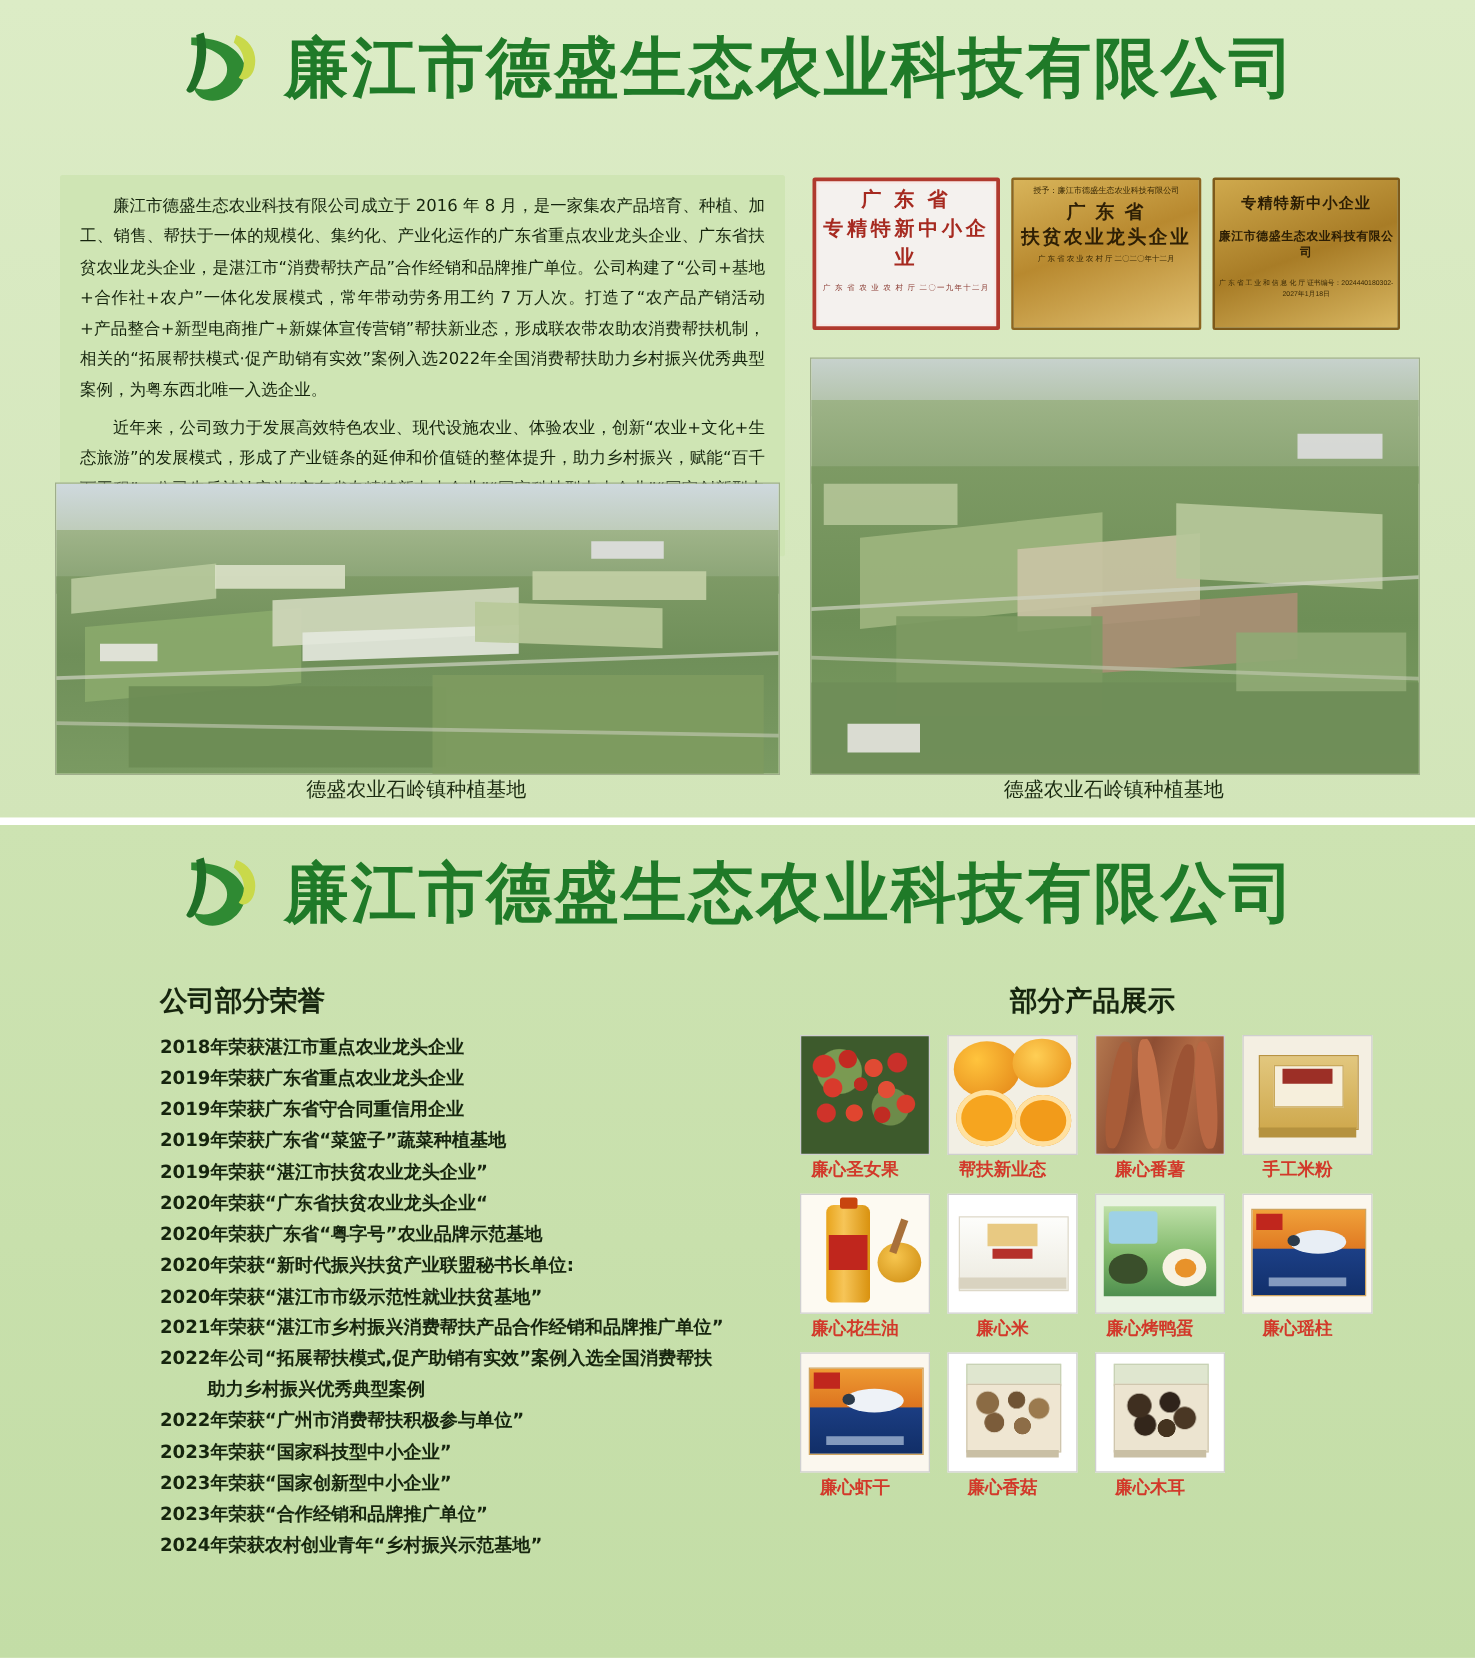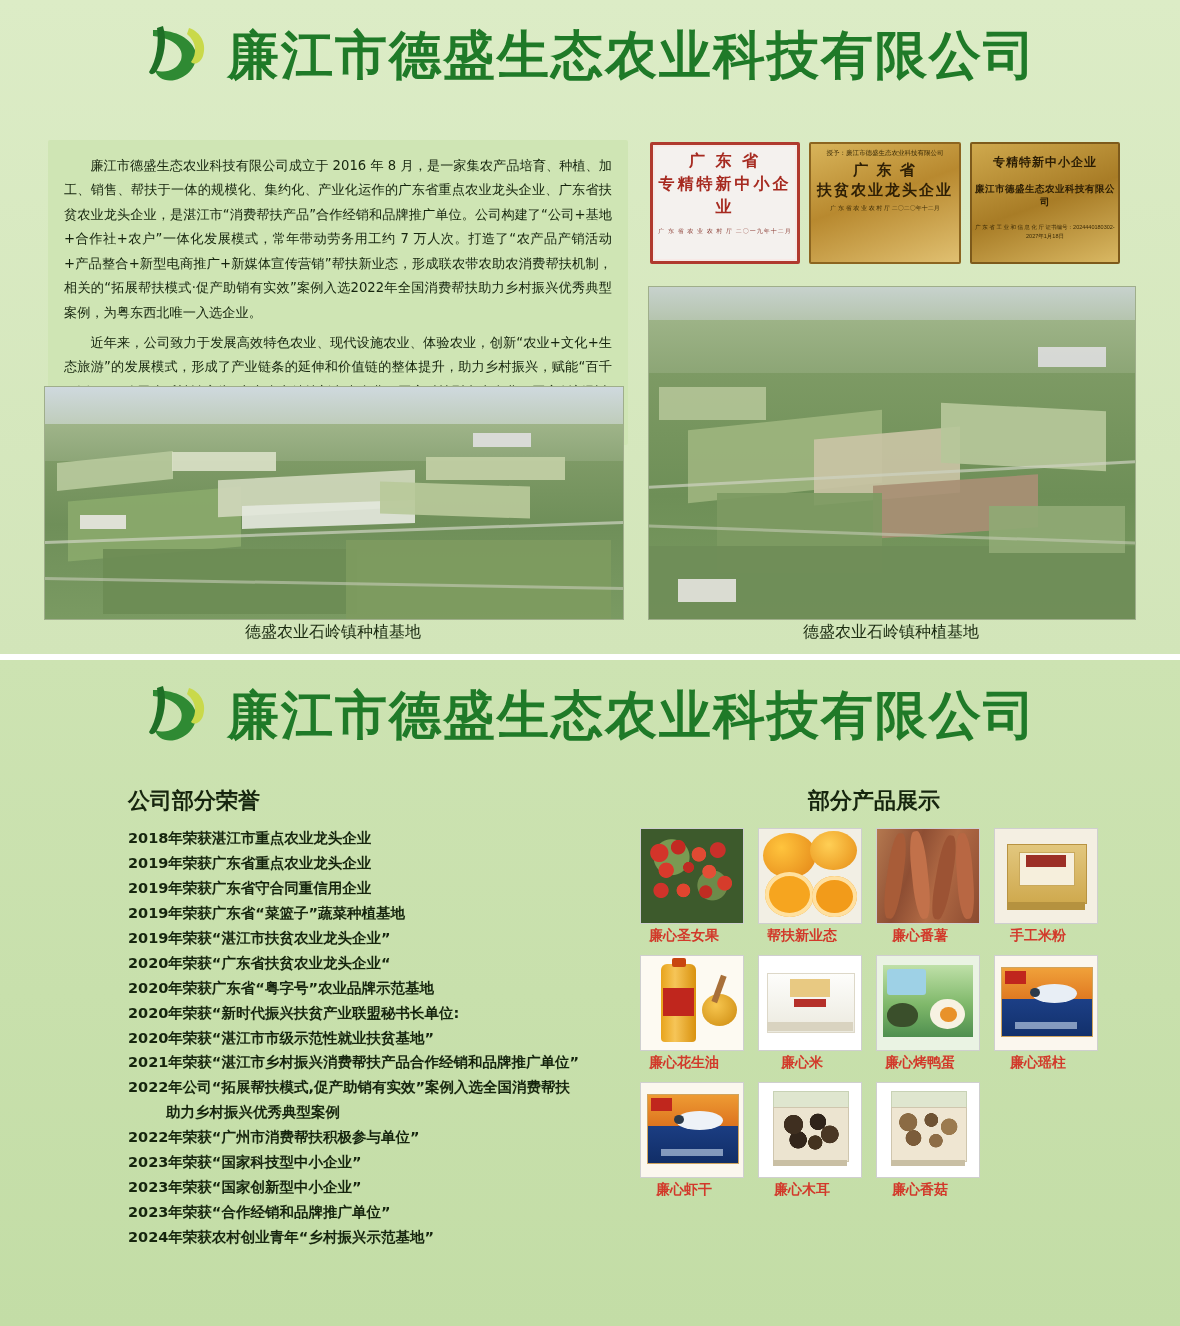--- a/index.html
+++ b/index.html
@@ -492,42 +492,42 @@
           <div class="ph" style="left:34%;top:30%;width:46%;height:20%;border-radius:50%;background:#eef2f7;"></div>
           <div class="ph" style="left:32%;top:34%;width:10%;height:10%;border-radius:50%;background:#2b3a4a;"></div>
           <div class="ph" style="left:20%;top:70%;width:60%;height:8%;background:#cfe0f2;opacity:.6;"></div>
         </div>
         <div class="prod-label">廉心虾干</div>
       </div>
 
       <div class="prod-cell">
         <div class="prod-img" style="background:#ffffff;">
           <div class="ph" style="left:14%;top:8%;width:72%;height:18%;background:#dfe6cf;border:1px solid #c8d2b5;"></div>
+          <div class="ph" style="left:14%;top:26%;width:72%;height:56%;background:#efe6d2;border:1px solid #cfc6ae;"></div>
+          <div class="ph" style="left:18%;top:30%;width:64%;height:48%;background:
+            radial-gradient(circle at 20% 25%, #8b6b44 0 14%, transparent 15%),
+            radial-gradient(circle at 55% 20%, #6f5334 0 13%, transparent 14%),
+            radial-gradient(circle at 82% 35%, #9b7a4e 0 13%, transparent 14%),
+            radial-gradient(circle at 28% 60%, #7b5c3a 0 14%, transparent 15%),
+            radial-gradient(circle at 62% 66%, #8d6d47 0 13%, transparent 14%);"></div>
+          <div class="ph" style="left:14%;top:82%;width:72%;height:6%;background:#c9bfa4;"></div>
+        </div>
+        <div class="prod-label">廉心香菇</div>
+      </div>
+
+      <div class="prod-cell">
+        <div class="prod-img" style="background:#ffffff;">
+          <div class="ph" style="left:14%;top:8%;width:72%;height:18%;background:#dfe6cf;border:1px solid #c8d2b5;"></div>
           <div class="ph" style="left:14%;top:26%;width:72%;height:56%;background:#ece4d0;border:1px solid #cfc6ae;"></div>
           <div class="ph" style="left:18%;top:30%;width:64%;height:48%;background:
             radial-gradient(circle at 25% 30%, #3f2f20 0 16%, transparent 17%),
             radial-gradient(circle at 62% 24%, #2f231a 0 15%, transparent 16%),
             radial-gradient(circle at 80% 52%, #4a3724 0 15%, transparent 16%),
             radial-gradient(circle at 32% 64%, #33261b 0 16%, transparent 17%),
             radial-gradient(circle at 58% 70%, #44331f 0 14%, transparent 15%);"></div>
           <div class="ph" style="left:14%;top:82%;width:72%;height:6%;background:#c9bfa4;"></div>
         </div>
         <div class="prod-label">廉心木耳</div>
       </div>
 
-      <div class="prod-cell">
-        <div class="prod-img" style="background:#ffffff;">
-          <div class="ph" style="left:14%;top:8%;width:72%;height:18%;background:#dfe6cf;border:1px solid #c8d2b5;"></div>
-          <div class="ph" style="left:14%;top:26%;width:72%;height:56%;background:#efe6d2;border:1px solid #cfc6ae;"></div>
-          <div class="ph" style="left:18%;top:30%;width:64%;height:48%;background:
-            radial-gradient(circle at 20% 25%, #8b6b44 0 14%, transparent 15%),
-            radial-gradient(circle at 55% 20%, #6f5334 0 13%, transparent 14%),
-            radial-gradient(circle at 82% 35%, #9b7a4e 0 13%, transparent 14%),
-            radial-gradient(circle at 28% 60%, #7b5c3a 0 14%, transparent 15%),
-            radial-gradient(circle at 62% 66%, #8d6d47 0 13%, transparent 14%);"></div>
-          <div class="ph" style="left:14%;top:82%;width:72%;height:6%;background:#c9bfa4;"></div>
-        </div>
-        <div class="prod-label">廉心香菇</div>
-      </div>
-
     </div>
   </div>
 </div>
 
 </body></html>

